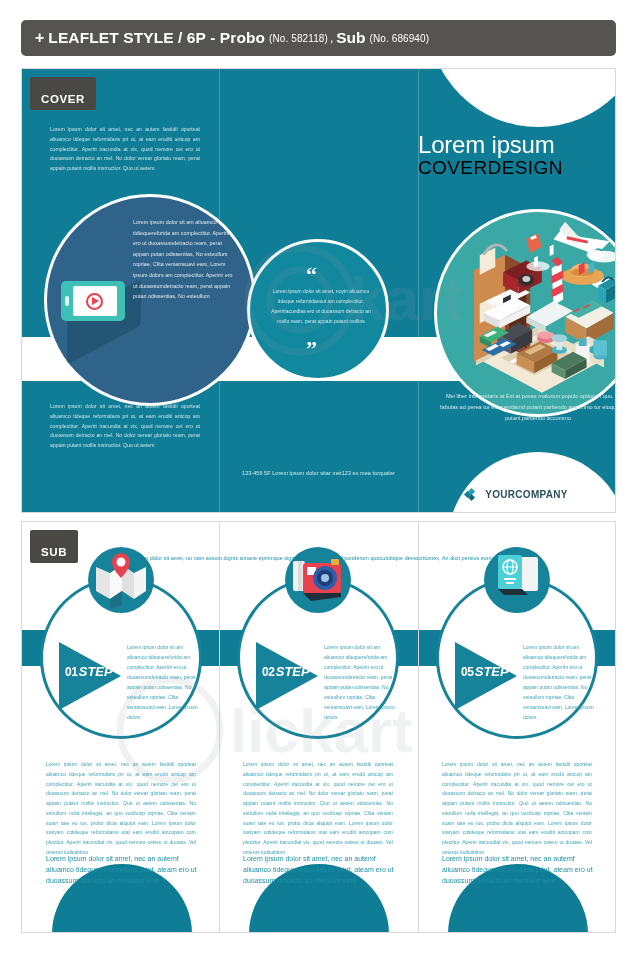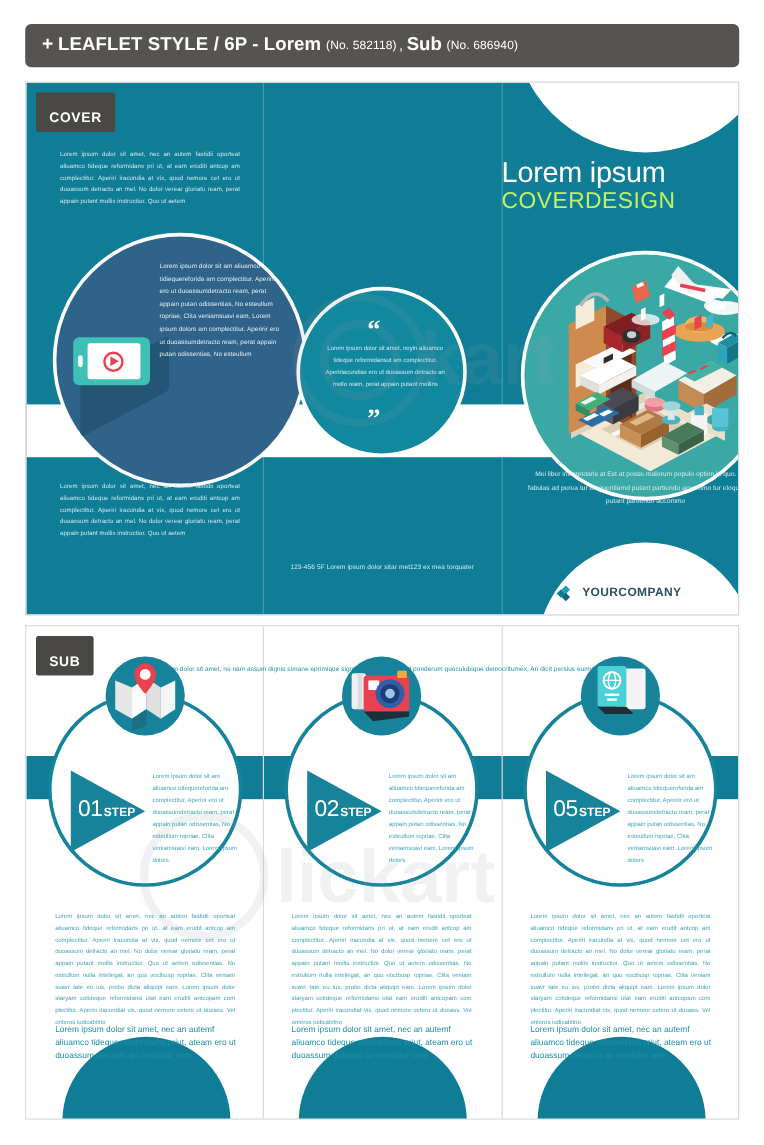--- a/index.html
+++ b/index.html
@@ -110,21 +110,21 @@
   }
   .site-url{
     position:absolute;left:0;right:0;top:12px;text-align:center;
     color:#ffffff;font-size:6.4px;letter-spacing:.25px;z-index:7;
   }
   .cover-title{
     position:absolute;left:0;right:0;top:63px;z-index:7;
     color:#ffffff;
   }
   .cover-title .t1{font-size:24px;line-height:1.05;letter-spacing:-.2px;}
-  .cover-title .t2{font-size:19px;line-height:1.2;letter-spacing:.4px;color:#bef264;}
+  .cover-title .t2{font-size:19px;line-height:1.2;letter-spacing:.4px;color:#000000;}
 
   .illus-circle{
     position:absolute;left:16px;top:140px;width:208px;height:208px;border-radius:50%;
     background:#3aa8a5;border:3px solid #ffffff;box-sizing:border-box;overflow:hidden;z-index:12;
   }
   .ill-svg{position:absolute;left:0;top:0;width:100%;height:100%;}
 
   .right-copy{
     position:absolute;left:22px;top:322px;width:196px;z-index:13;
     color:#d3eaf0;font-size:5.6px;line-height:2.0;text-align:center;
@@ -170,22 +170,22 @@
   }
   .arrow{
     position:absolute;left:16px;top:62px;width:0;height:0;z-index:13;
     border-left:62px solid #17839b;
     border-top:34px solid transparent;border-bottom:34px solid transparent;
   }
   .step-label{
     position:absolute;left:22px;top:84px;z-index:14;color:#ffffff;
     display:flex;align-items:baseline;
   }
-  .step-num{font-size:19px;font-weight:normal;letter-spacing:-.3px;}
-  .step-word{font-size:10px;font-weight:bold;margin-left:1px;}
+  .step-num{font-size:12px;font-weight:bold;letter-spacing:-.3px;}
+  .step-word{font-size:13px;font-weight:bold;margin-left:1px;font-style:italic;}
   .step-copy{
     position:absolute;left:84px;top:62px;width:74px;z-index:14;
     color:#3fa3b6;font-size:5.0px;line-height:2.0;
   }
 
   .sub-copy{
     position:absolute;left:24px;top:238px;width:150px;z-index:9;
     color:#3fa3b6;font-size:5.0px;line-height:1.95;text-align:justify;
   }
   .sub-head{
@@ -200,21 +200,21 @@
   
   .wm{position:absolute;inset:0;pointer-events:none;z-index:60;opacity:.13;}
 </style>
 </head>
 <body>
 
 <div class="page">
 
   <div class="titlebar">
     <span class="tb-plus">+</span>
-    <span class="tb-main">LEAFLET STYLE / 6P - Lorem</span>
+    <span class="tb-main">LEAFLET STYLE / 6P - Probo</span>
     <span class="tb-sub">(No. 582118)</span>
     <span class="tb-comma">,</span>
     <span class="tb-main2">Sub</span>
     <span class="tb-sub">(No. 686940)</span>
   </div>
 
   <div class="section" id="cover-section">
     <div class="cover-art">
 
       <div class="fold f1"></div>

